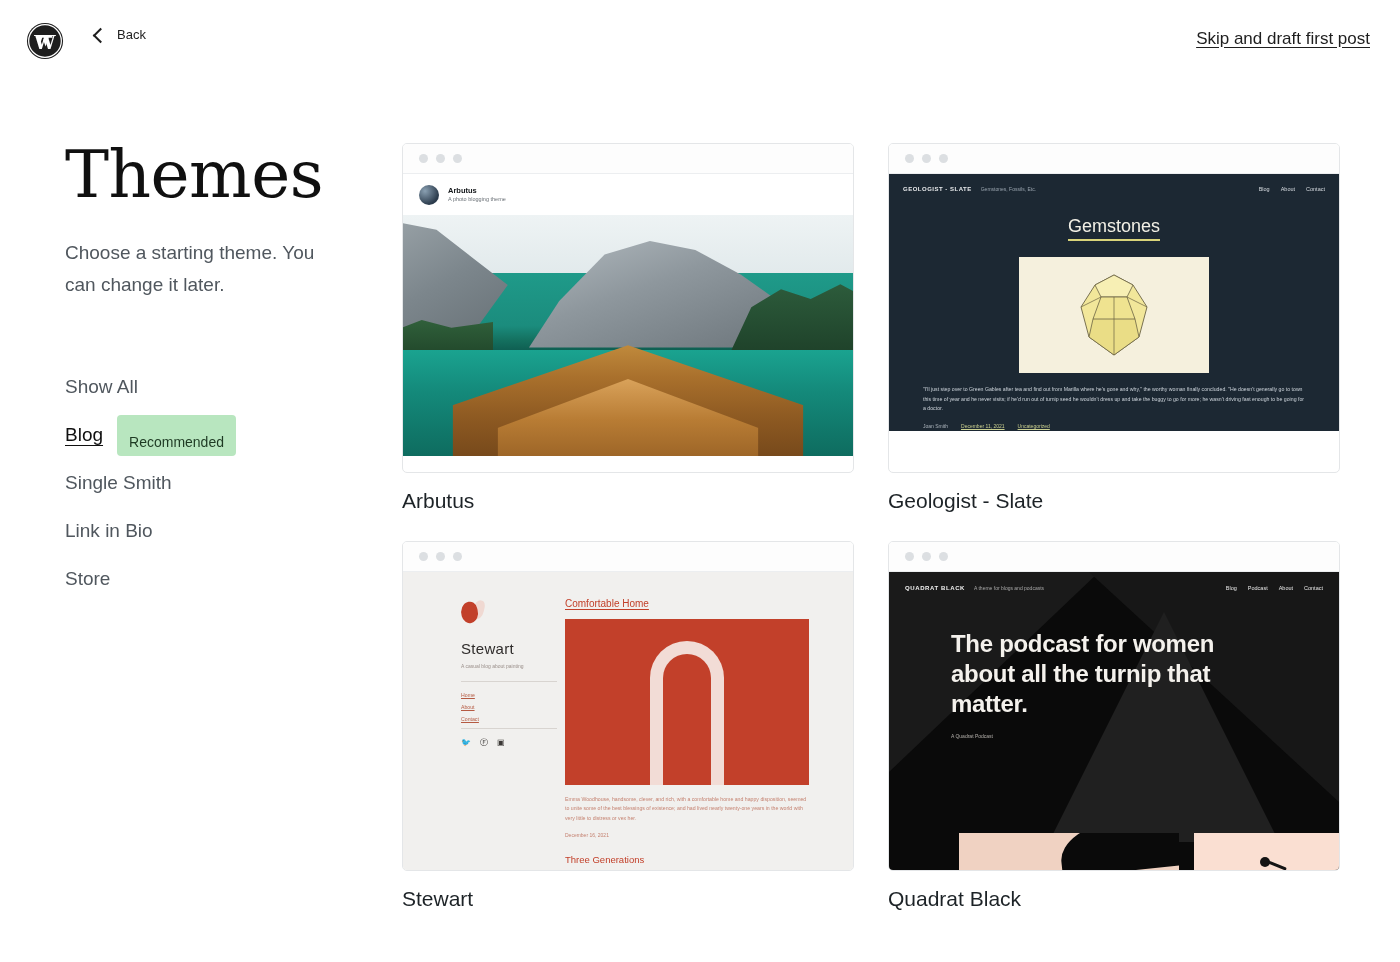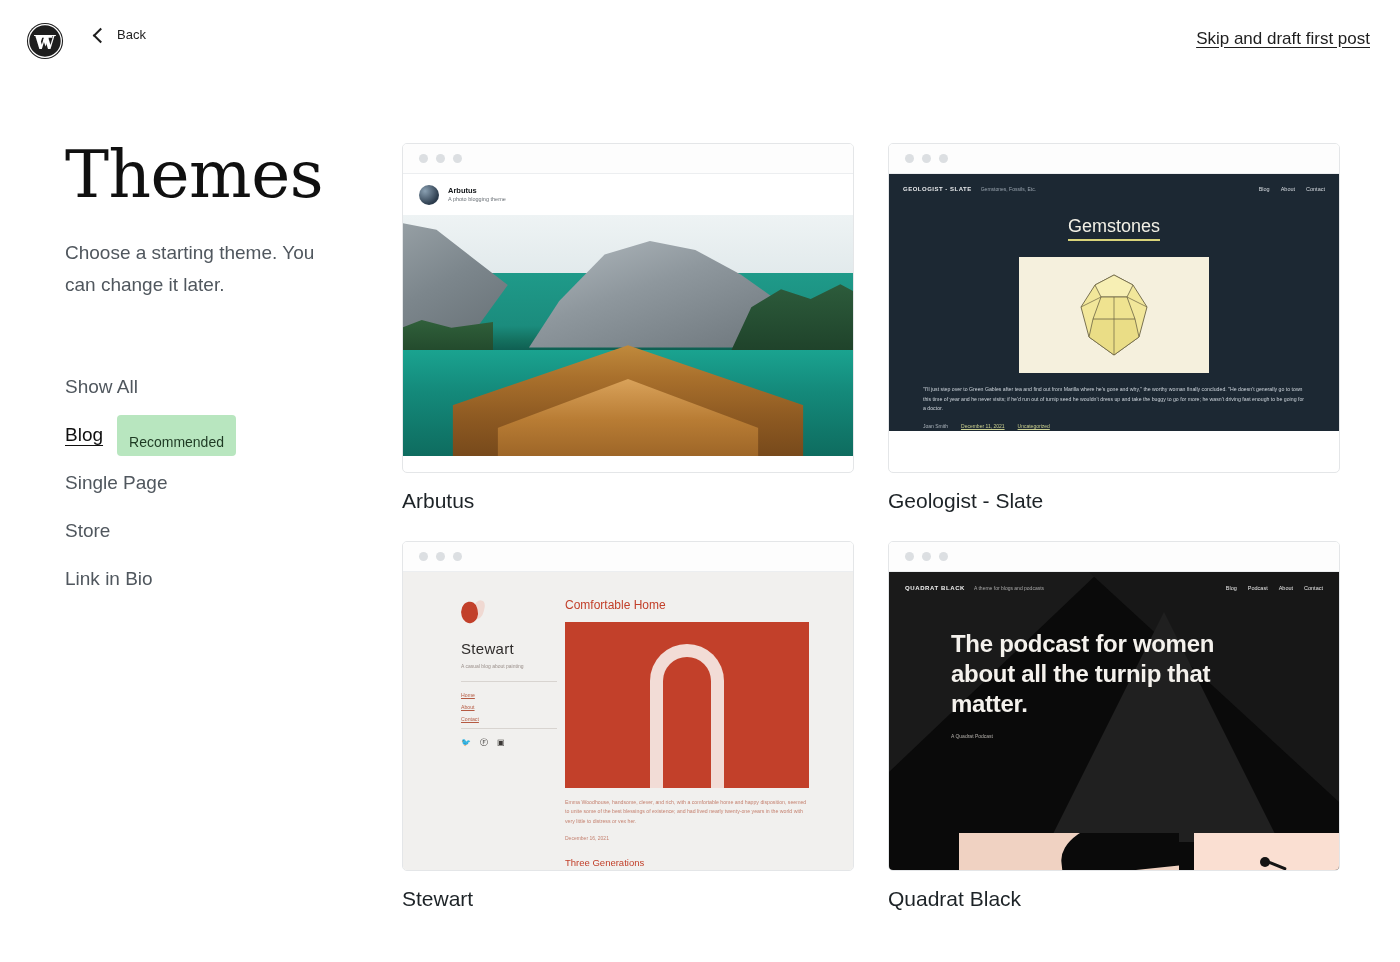--- a/index.html
+++ b/index.html
@@ -156,21 +156,21 @@
                  background:#f0d9d2; transform: rotate(14deg); }
   .stw-title { margin-top:14px; font-size:15px; color:#2f2c2b; letter-spacing:.3px; }
   .stw-tag { margin-top:6px; font-size:5px; color:#9a8f8a; }
   .stw-hr { margin-top:12px; width:96px; height:1px; background:#d8d4d0; }
   .stw-nav { margin-top:10px; }
   .stw-nav a { display:block; font-size:5.2px; color:#b55a42; text-decoration:underline; margin-bottom:6px; }
   .stw-hr2 { margin-top:6px; width:96px; height:1px; background:#d8d4d0; }
   .stw-soc { margin-top:10px; display:flex; gap:9px; align-items:center; }
   .stw-soc span { font-size:8px; color:#3b3836; line-height:1; }
   .stw-main { flex:1; padding: 26px 44px 0 10px; }
-  .stw-link { font-size:12px; color:#c2402a; text-underline-offset:2px; }
+  .stw-link { font-size:10px; color:#c2402a; text-decoration:underline; text-underline-offset:2px; }
   .stw-img { margin-top:10px; height:166px; background:#c2402a; position:relative; overflow:hidden; }
   .stw-arch {
     position:absolute; left:50%; top:22px; transform:translateX(-50%);
     width:74px; height:144px;
     border: 13px solid #f2dcd6; border-bottom:none;
     border-radius: 40px 40px 0 0; background:transparent;
   }
   .stw-exc { margin-top:10px; font-size:5.2px; line-height:1.8; color:#c4806f; }
   .stw-date { margin-top:9px; font-size:5px; color:#c4806f; }
   .stw-next { margin-top:16px; font-size:9.5px; color:#c2402a; }
@@ -229,27 +229,27 @@
 
   <nav class="filters">
     <div class="filter-row">
       <span class="filter-label">Show All</span>
     </div>
     <div class="filter-row active">
       <span class="filter-label">Blog</span>
       <span class="badge">Recommended</span>
     </div>
     <div class="filter-row">
-      <span class="filter-label">Single Page</span>
+      <span class="filter-label">Single Smith</span>
+    </div>
+    <div class="filter-row">
+      <span class="filter-label">Link in Bio</span>
     </div>
     <div class="filter-row">
       <span class="filter-label">Store</span>
-    </div>
-    <div class="filter-row">
-      <span class="filter-label">Link in Bio</span>
     </div>
   </nav>
 </div>
 
 <div class="grid">
 
   <div class="theme-card">
     <div class="preview">
       <div class="chrome">
         <span class="dot"></span>

